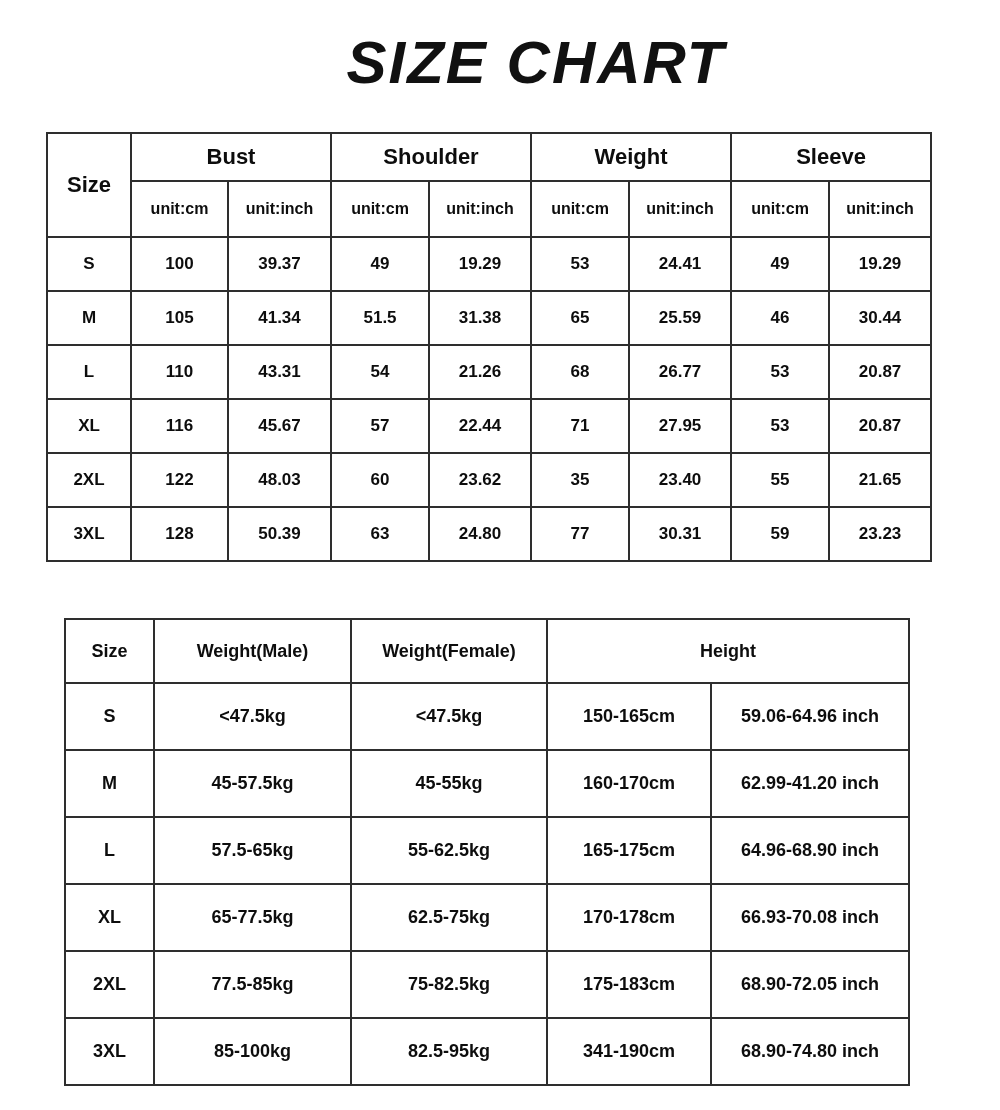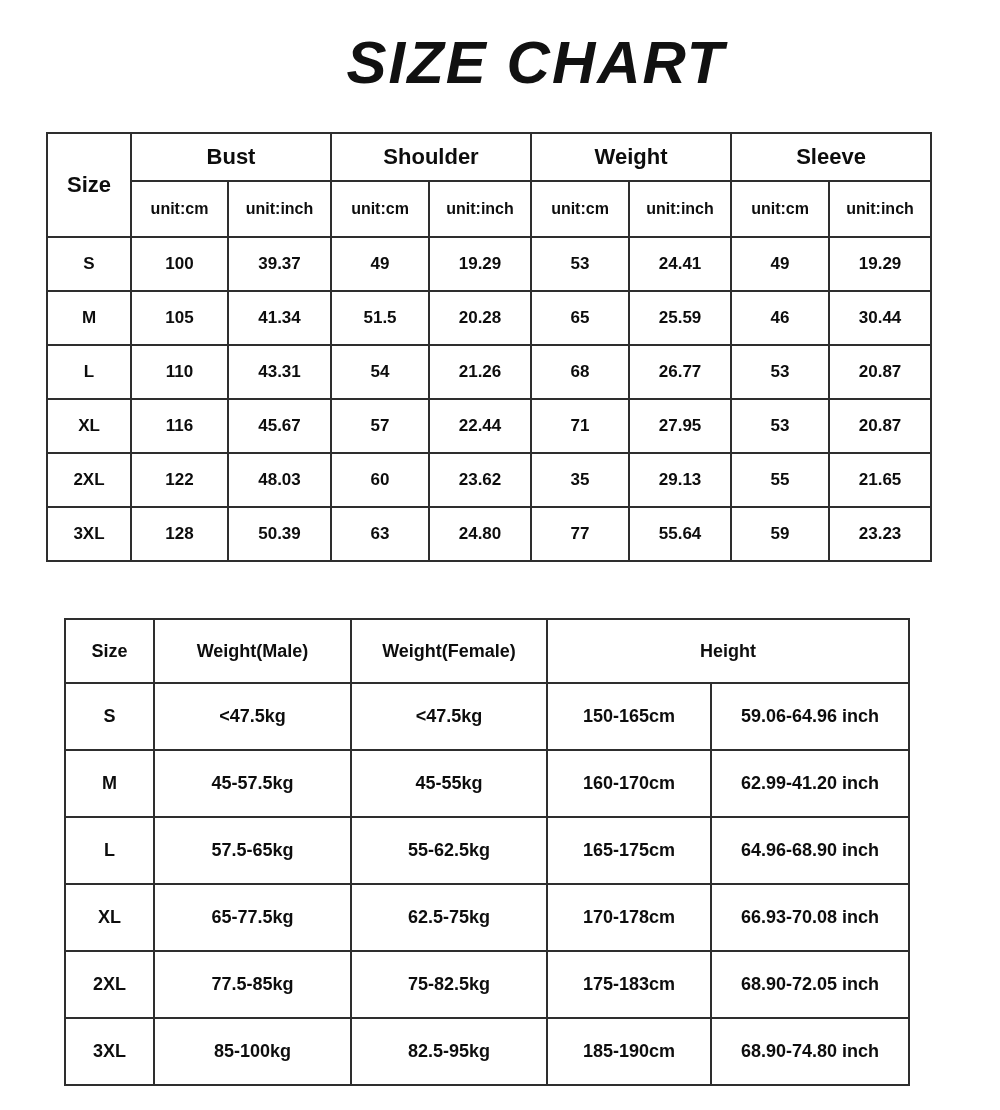--- a/index.html
+++ b/index.html
@@ -74,21 +74,21 @@
     <td>53</td>
     <td>24.41</td>
     <td>49</td>
     <td>19.29</td>
   </tr>
   <tr>
     <td>M</td>
     <td>105</td>
     <td>41.34</td>
     <td>51.5</td>
-    <td>20.28</td>
+    <td>31.38</td>
     <td>65</td>
     <td>25.59</td>
     <td>46</td>
     <td>30.44</td>
   </tr>
   <tr>
     <td>L</td>
     <td>110</td>
     <td>43.31</td>
     <td>54</td>
@@ -109,32 +109,32 @@
     <td>53</td>
     <td>20.87</td>
   </tr>
   <tr>
     <td>2XL</td>
     <td>122</td>
     <td>48.03</td>
     <td>60</td>
     <td>23.62</td>
     <td>35</td>
-    <td>29.13</td>
+    <td>23.40</td>
     <td>55</td>
     <td>21.65</td>
   </tr>
   <tr>
     <td>3XL</td>
     <td>128</td>
     <td>50.39</td>
     <td>63</td>
     <td>24.80</td>
     <td>77</td>
-    <td>55.64</td>
+    <td>30.31</td>
     <td>59</td>
     <td>23.23</td>
   </tr>
 </tbody>
   </table>
 
 <table id="body-table">
   <colgroup>
     <col style="width:89px">
       <col style="width:197px">
@@ -181,17 +181,17 @@
     <td>2XL</td>
     <td>77.5-85kg</td>
     <td>75-82.5kg</td>
     <td>175-183cm</td>
     <td>68.90-72.05 inch</td>
   </tr>
   <tr>
     <td>3XL</td>
     <td>85-100kg</td>
     <td>82.5-95kg</td>
-    <td>185-190cm</td>
+    <td>341-190cm</td>
     <td>68.90-74.80 inch</td>
   </tr>
 </tbody>
   </table>
 
 </body></html>

